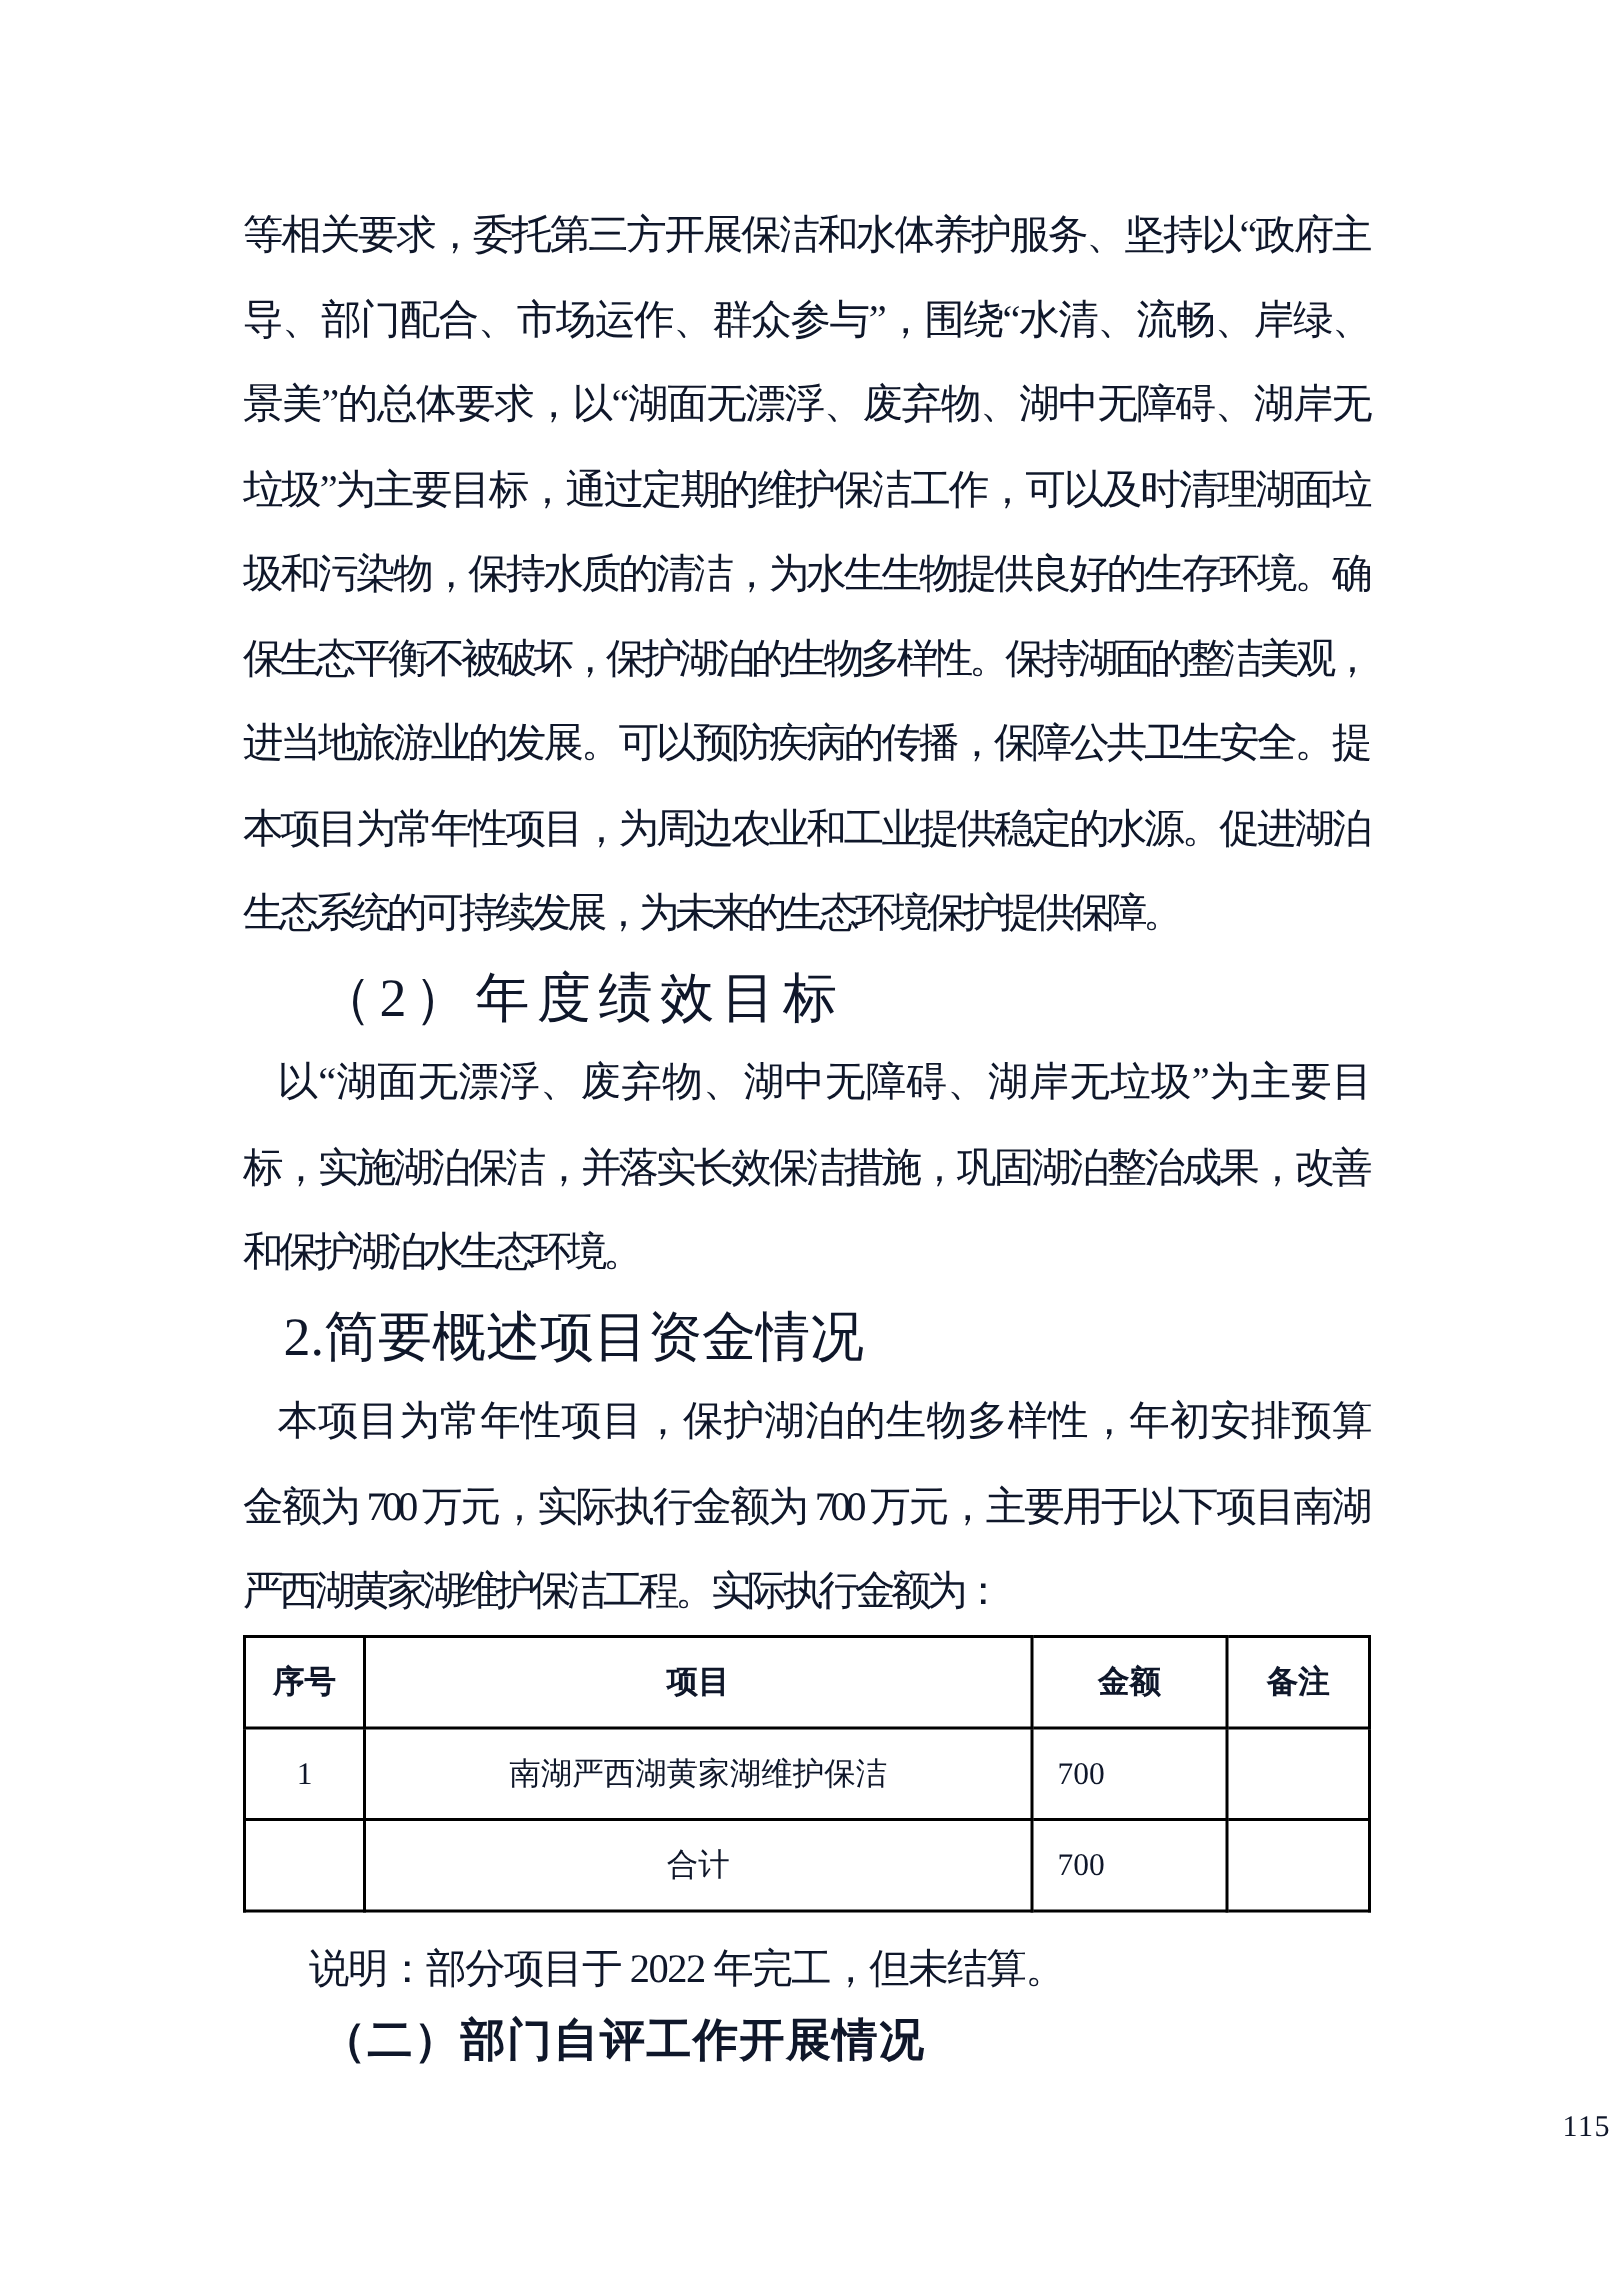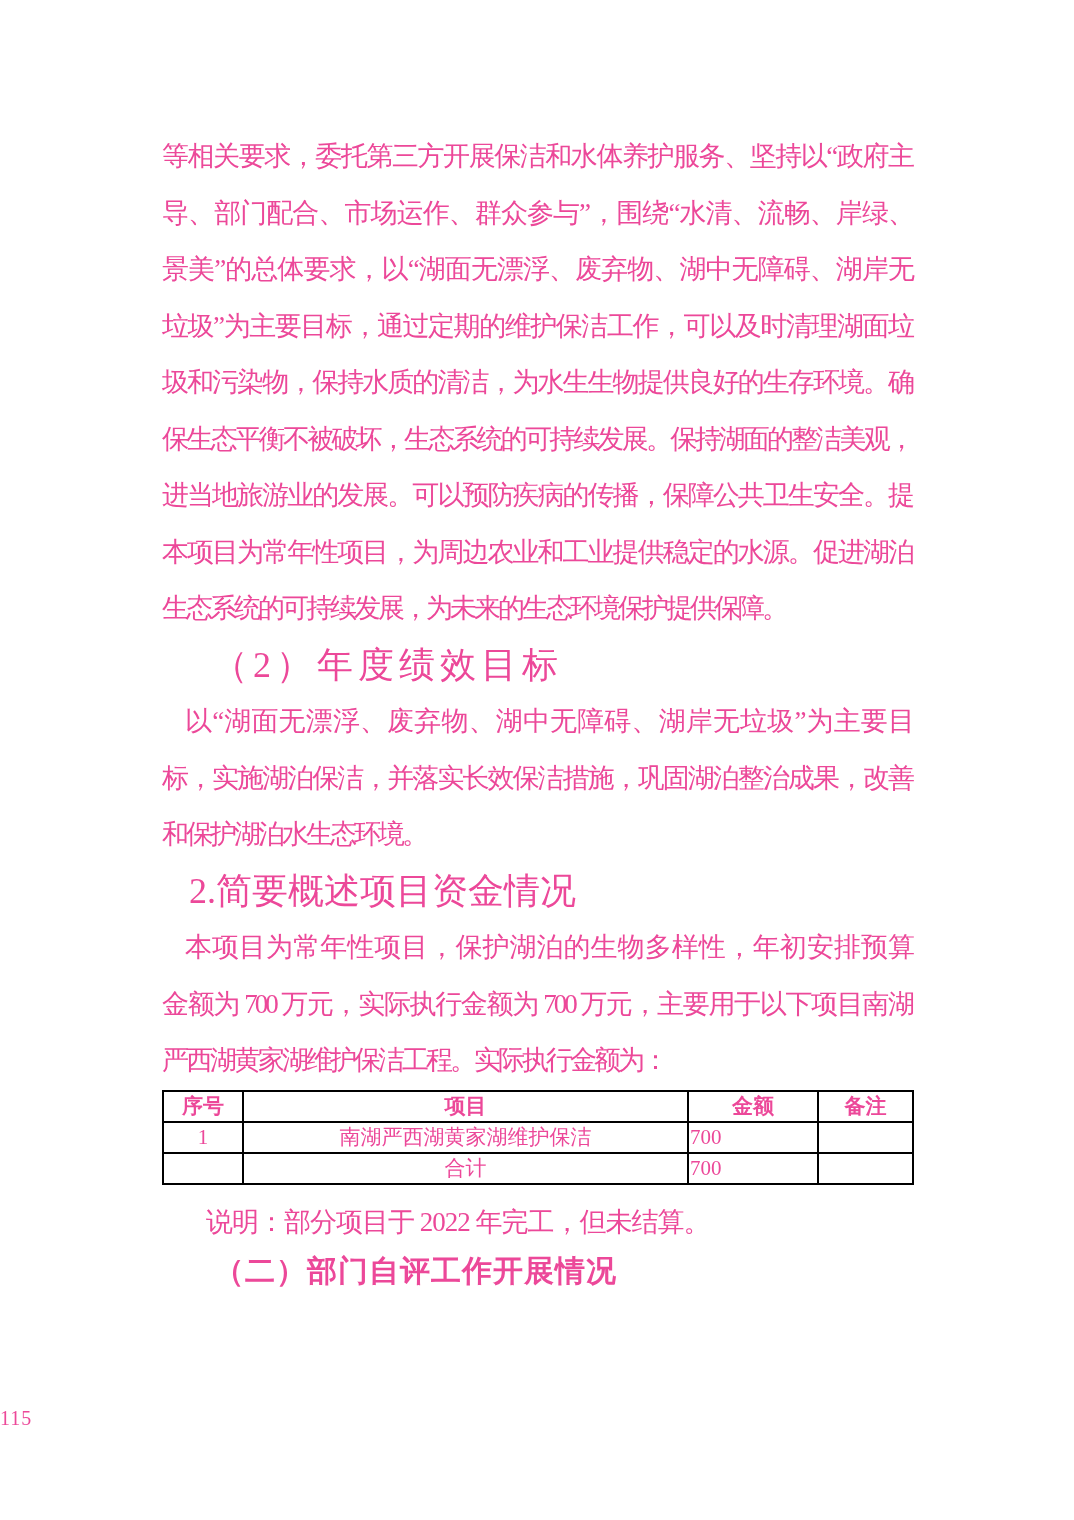--- a/index.html
+++ b/index.html
@@ -6,21 +6,21 @@
     margin: 0;
     padding: 0;
     background: #ffffff;
   }
   .page {
     position: relative;
     width: 1074px;
     height: 1520px;
     background: #ffffff;
     font-family: "Liberation Serif", "DejaVu Serif", serif;
-    color: #ec4899;
+    color: #0f172a;
     overflow: hidden;
   }
   .content {
     position: absolute;
     left: 162px;
     top: 128px;
     width: 750px;
   }
   
   .para .line {
@@ -70,55 +70,55 @@
     table-layout: fixed;
     width: 750px;
   }
   table.detail col.c-no   { width: 80px; }
   table.detail col.c-proj { width: 445px; }
   table.detail col.c-amt  { width: 130px; }
   table.detail col.c-note { width: 95px; }
   table.detail th, table.detail td {
     border: 2px solid #000000;
     height: 27px;
-    padding: 1px;
+    padding: 16px;
     font-size: 21px;
     line-height: 27px;
     text-align: center;
     overflow: hidden;
   }
   table.detail th { font-weight: bold; }
   table.detail td.amount {
     text-align: left;
     padding-right: 10px;
   }
   .page-num {
     position: absolute;
     top: 1406px;
     left: 0;
     width: 100%;
-    text-align: left;
+    text-align: right;
     font-size: 20px;
     line-height: 24px;
     letter-spacing: 1px;
   }
 </style>
 </head>
 <body>
 
 <div class="page">
   <div class="content">
 
     <div class="para">
         <div class="line">等相关要求，委托第三方开展保洁和水体养护服务、坚持以“政府主</div>
         <div class="line">导、部门配合、市场运作、群众参与”，围绕“水清、流畅、岸绿、</div>
         <div class="line">景美”的总体要求，以“湖面无漂浮、废弃物、湖中无障碍、湖岸无</div>
         <div class="line">垃圾”为主要目标，通过定期的维护保洁工作，可以及时清理湖面垃</div>
         <div class="line">圾和污染物，保持水质的清洁，为水生生物提供良好的生存环境。确</div>
-        <div class="line">保生态平衡不被破坏，生态系统的可持续发展。保持湖面的整洁美观，</div>
+        <div class="line">保生态平衡不被破坏，保护湖泊的生物多样性。保持湖面的整洁美观，</div>
         <div class="line">进当地旅游业的发展。可以预防疾病的传播，保障公共卫生安全。提</div>
         <div class="line">本项目为常年性项目，为周边农业和工业提供稳定的水源。促进湖泊</div>
         <div class="line">生态系统的可持续发展，为未来的生态环境保护提供保障。</div>
       </div>
 
     <div class="pline h-num">（2）年度绩效目标</div>
 
     <div class="para indent">
         <div class="line">以“湖面无漂浮、废弃物、湖中无障碍、湖岸无垃圾”为主要目</div>
         <div class="line">标，实施湖泊保洁，并落实长效保洁措施，巩固湖泊整治成果，改善</div>

